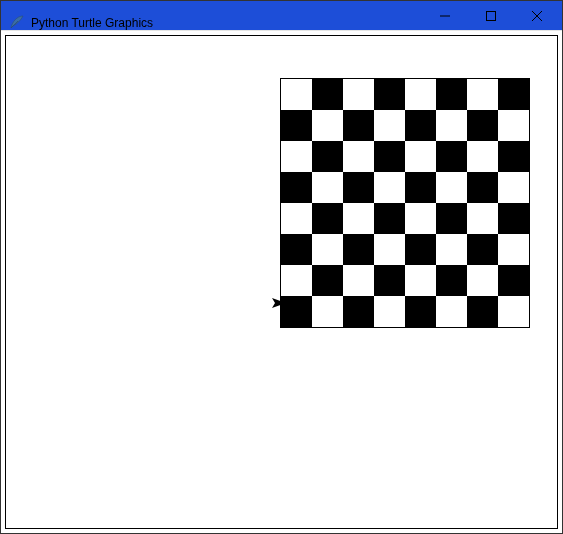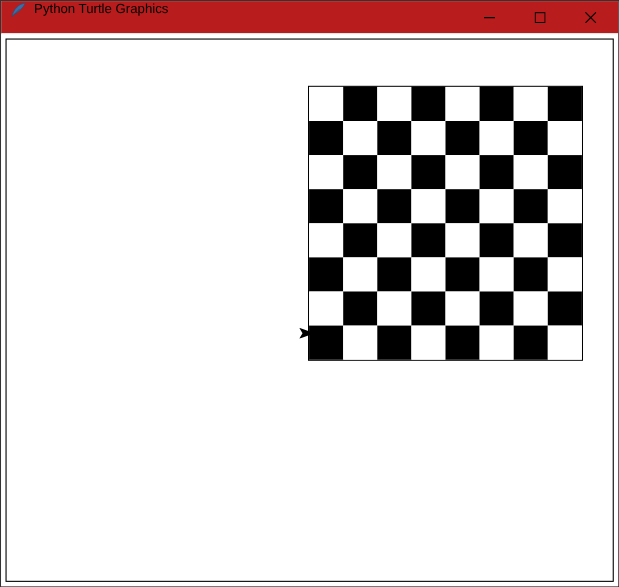--- a/index.html
+++ b/index.html
@@ -8,23 +8,23 @@
       font-size: 12px;
       background: #fff;
       width: 563px;
       height: 534px;
       overflow: hidden;
       border: 1px solid #333;
     }
     .titlebar {
       height: 30px;
       display: flex;
-      align-items: flex-start;
+      align-items: flex-end;
       padding: 0 2px 0 8px;
-      background: #b91c1c;
+      background: #1d4ed8;
       border-bottom: 1px solid #e5e5e5;
     }
     .titlebar .app-icon {
       width: 16px;
       height: 16px;
       margin-right: 6px;
       display: flex;
       align-items: center;
       justify-content: center;
     }

